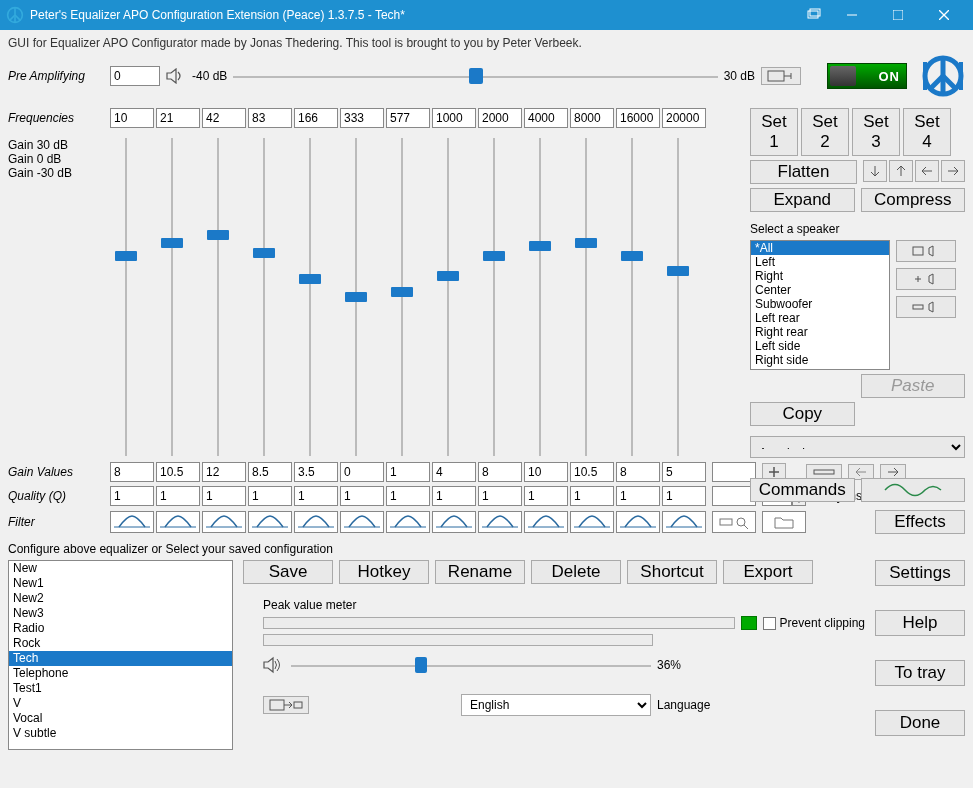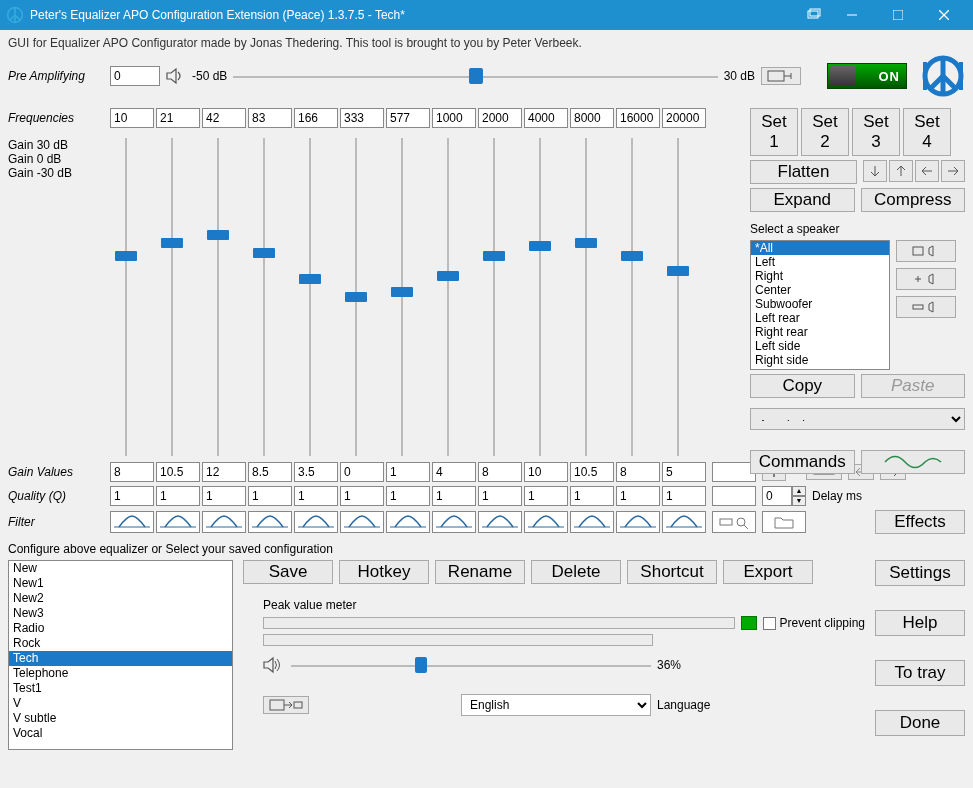--- a/index.html
+++ b/index.html
@@ -143,21 +143,21 @@
 
   <div class="row" style="position:relative;">
     <span class="label">Pre Amplifying</span>
     <input class="input" style="width: 50px;" value="0">
     <span>
       <svg width="20" height="16" viewBox="0 0 20 16">
           <polygon points="1,5 5,5 10,1 10,15 5,11 1,11" fill="none" stroke="#555" stroke-width="1.2"></polygon>
           <path d="M12 4 Q16 8 12 12" fill="none" stroke="#555" stroke-width="1.2"></path>
         </svg>
     </span>
-    <span>-50 dB</span>
+    <span>-40 dB</span>
     <div class="preamp-slider">
       <div class="preamp-track"></div>
       <div class="preamp-thumb" id="preamp-thumb" style="left: 50%;"></div>
     </div>
     <span>30 dB</span>
     <button class="btn small" style="width:40px;">
       <svg width="28" height="12">
           <rect x="1" y="1" width="16" height="10" fill="none" stroke="#555"></rect>
           <line x1="17" y1="6" x2="24" y2="6" stroke="#555"></line>
           <line x1="24" y1="3" x2="24" y2="9" stroke="#555"></line>
@@ -436,22 +436,22 @@
         <div class="item">New</div>
         <div class="item">New1</div>
         <div class="item">New2</div>
         <div class="item">New3</div>
         <div class="item">Radio</div>
         <div class="item">Rock</div>
         <div class="item sel">Tech</div>
         <div class="item">Telephone</div>
         <div class="item">Test1</div>
         <div class="item">V</div>
+        <div class="item">Vocal</div>
         <div class="item">V subtle</div>
-        <div class="item">Vocal</div>
       </div>
     <div class="config-mid">
       <div class="config-btns">
         <button class="btn">Save</button>
         <button class="btn">Hotkey</button>
         <button class="btn">Rename</button>
         <button class="btn">Delete</button>
         <button class="btn">Shortcut</button>
         <button class="btn">Export</button>
       </div>
@@ -577,21 +577,21 @@
         </button>
       <button class="btn">
           <svg width="30" height="12">
             <rect x="2" y="4" width="10" height="4" fill="none" stroke="#555"></rect>
             <polygon points="18,3 22,1 22,11 18,9" fill="none" stroke="#555"></polygon>
           </svg>
         </button>
     </div>
   </div>
   <div class="two-col-btn">
-    <button class="btn" style="height:24px;">Copy</button>
+    <button class="btn" style="height:24px;margin-top:28px;">Copy</button>
     <button class="btn disabled" style="height:24px;font-style:italic;">Paste</button>
   </div>
   <div class="device-select" style="margin-top:6px;">
     <select><option>Any device</option></select>
   </div>
   <div class="two-col-btn" style="margin-top:16px;">
     <button class="btn" style="height:24px;">Commands</button>
     <button class="btn wave-btn">
       <svg width="60" height="18" viewBox="0 0 60 18">
           <path d="M2 9 Q12 -2 22 9 Q32 20 42 9 Q50 2 58 9" fill="none" stroke="#2a8a4a" stroke-width="1.5"></path>

